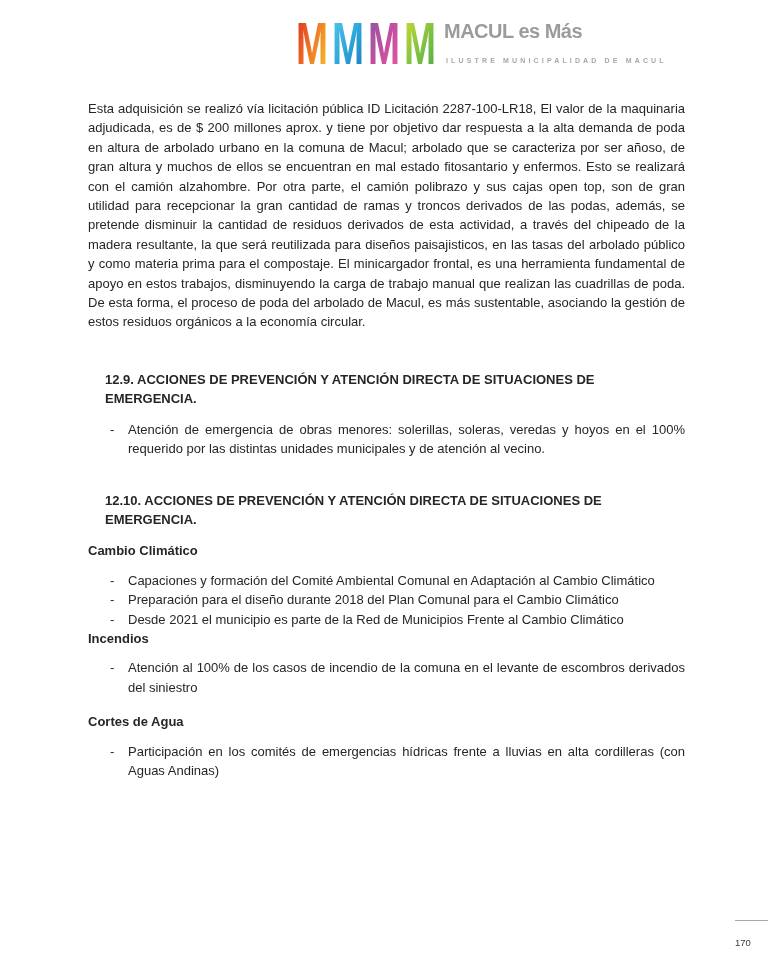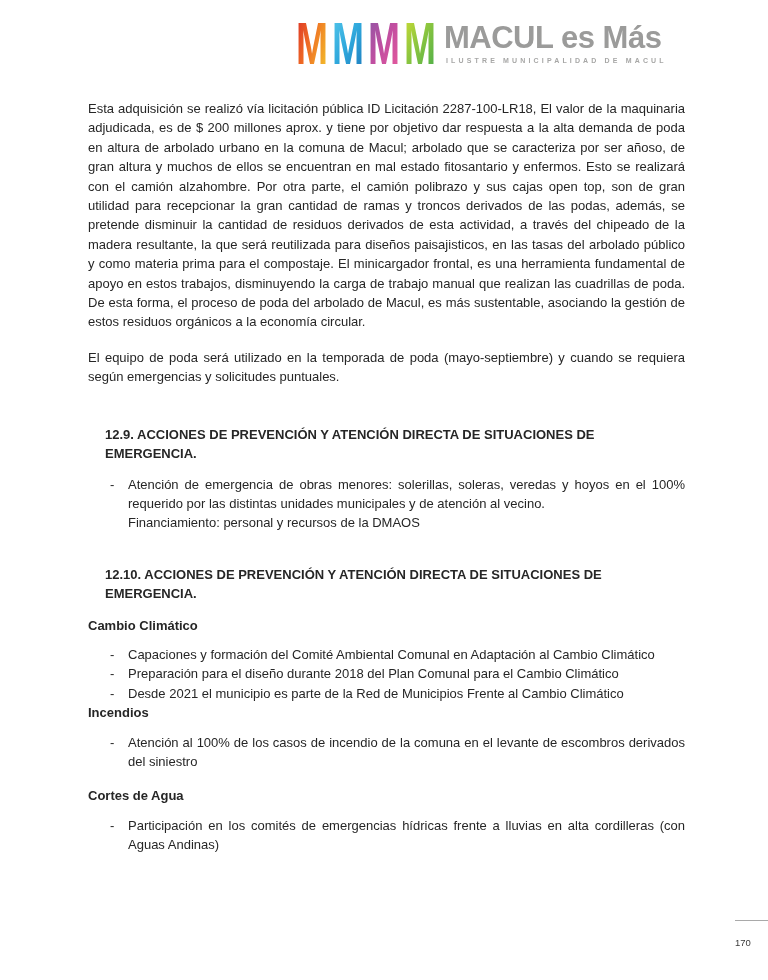--- a/index.html
+++ b/index.html
@@ -16,21 +16,21 @@
   
   .logo { position: absolute; left: 296px; top: 16px; width: 390px; height: 60px; }
   .logo-m-svg { position: absolute; left: 0; top: 0; }
   .logo-m-svg text {
     font-family: "Liberation Sans", sans-serif;
     font-weight: 700;
     font-size: 60px;
   }
   .wordmark {
     position: absolute; left: 148px; top: 4px;
-    font-size: 31px; font-weight: 700;
+    font-size: 20px; font-weight: 700;
     letter-spacing: -0.5px;
     color: #9b9b9a;
     white-space: nowrap;
     line-height: 1.15;
   }
   .tagline {
     position: absolute; left: 150px; top: 41px;
     font-size: 7px; font-weight: 700;
     letter-spacing: 3.15px;
     color: #a7a7a6;
@@ -116,29 +116,27 @@
       <text x="108" y="48" fill="url(#gm4)" textLength="32" lengthAdjust="spacingAndGlyphs">M</text>
     </svg>
     <div class="wordmark">MACUL es Más</div>
     <div class="tagline">ILUSTRE MUNICIPALIDAD DE MACUL</div>
   </div>
 
   <div class="content">
 
     <p class="para para-1">Esta adquisición se realizó vía licitación pública ID Licitación 2287-100-LR18, El valor de la maquinaria adjudicada, es de $ 200 millones aprox. y tiene por objetivo dar respuesta a la alta demanda de poda en altura de arbolado urbano en la comuna de Macul; arbolado que se caracteriza por ser añoso, de gran altura y muchos de ellos se encuentran en mal estado fitosantario y enfermos. Esto se realizará con el camión alzahombre. Por otra parte, el camión polibrazo y sus cajas open top, son de gran utilidad para recepcionar la gran cantidad de ramas y troncos derivados de las podas, además, se pretende disminuir la cantidad de residuos derivados de esta actividad, a través del chipeado de la madera resultante, la que será reutilizada para diseños paisajisticos, en las tasas del arbolado público y como materia prima para el compostaje. El minicargador frontal, es una herramienta fundamental de apoyo en estos trabajos, disminuyendo la carga de trabajo manual que realizan las cuadrillas de poda. De esta forma, el proceso de poda del arbolado de Macul, es más sustentable, asociando la gestión de estos residuos orgánicos a la economía circular.</p>
 
-    <p class="para para-2">El equipo de poda será utilizado en la temporada de poda (mayo-septiembre) y cuando se requiera según emergencias y solicitudes puntuales.</p>
 
     <div class="heading heading-129">12.9. ACCIONES DE PREVENCIÓN Y ATENCIÓN DIRECTA DE SITUACIONES DE EMERGENCIA.</div>
 
     <div class="bullet-group bullet-group-129">
       <div class="bullet">
         <span class="marker">-</span>
         <div>Atención de emergencia de obras menores: solerillas, soleras, veredas y hoyos en el 100% requerido por las distintas unidades municipales y de atención al vecino.</div>
-        <div>Financiamiento: personal y recursos de la DMAOS</div>
       </div>
     </div>
 
     <div class="heading heading-1210">12.10. ACCIONES DE PREVENCIÓN Y ATENCIÓN DIRECTA DE SITUACIONES DE EMERGENCIA.</div>
 
     <div class="subhead subhead-cambio">Cambio Climático</div>
 
     <div class="bullet-group">
       <div class="bullet">
         <span class="marker">-</span>

